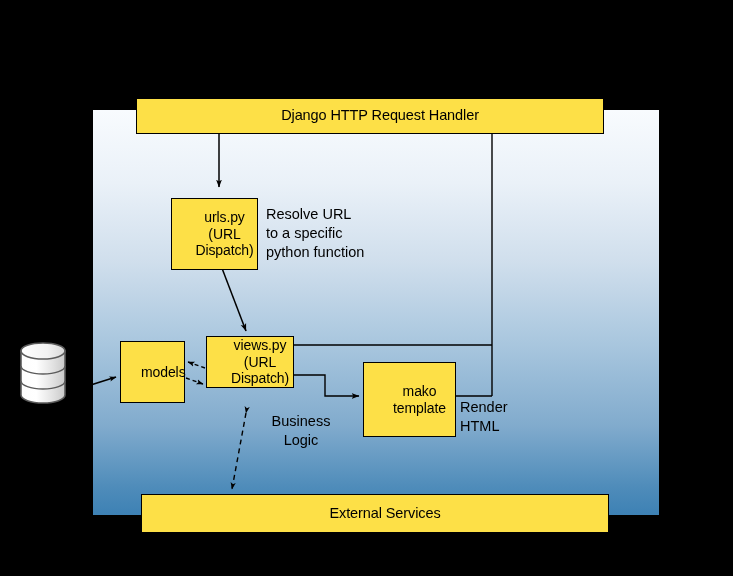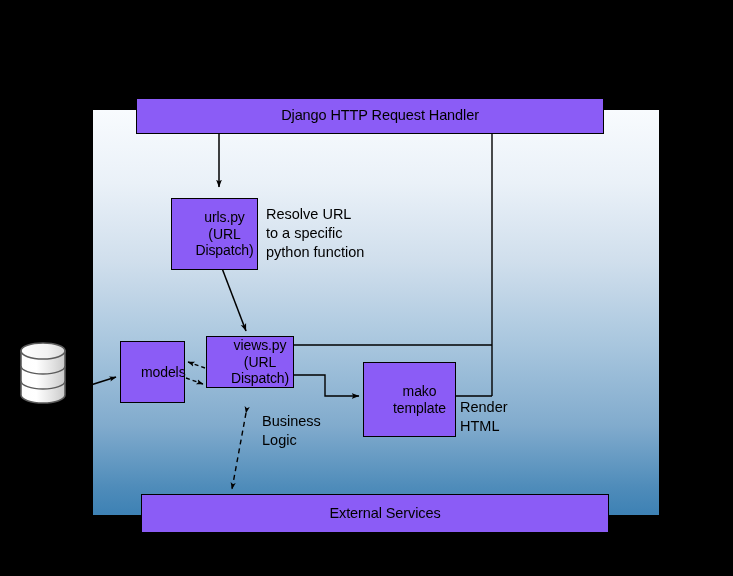--- a/index.html
+++ b/index.html
@@ -39,21 +39,21 @@
     left: 0; top: 0;
     width: 733px;
     height: 576px;
     pointer-events: none;
   }
 
   
   .node {
     position: absolute;
     box-sizing: border-box;
-    background: #8b5cf6;
+    background: #fde047;
     border: 1.4px solid #000000;
     display: flex;
     align-items: center;
     justify-content: center;
     text-align: center;
     color: #000000;
     font-size: 14px;
     line-height: 1.18;
     letter-spacing: -0.1px;
     padding-left: 20px;
@@ -98,21 +98,21 @@
   
   .annotation {
     position: absolute;
     color: #000000;
     font-size: 14.5px;
     line-height: 1.32;
     white-space: nowrap;
   }
   .annotation span { display: block; }
   .ann-resolve { left: 266px; top: 205px; }
-  .ann-business { left: 262px; top: 412px; text-align: left; width: 78px; }
+  .ann-business { left: 262px; top: 412px; text-align: center; width: 78px; }
   .ann-render  { left: 460px; top: 398px; }
 
   
   .db-icon {
     position: absolute;
     left: 18px;
     top: 342px;
     width: 50px;
     height: 62px;
   }

